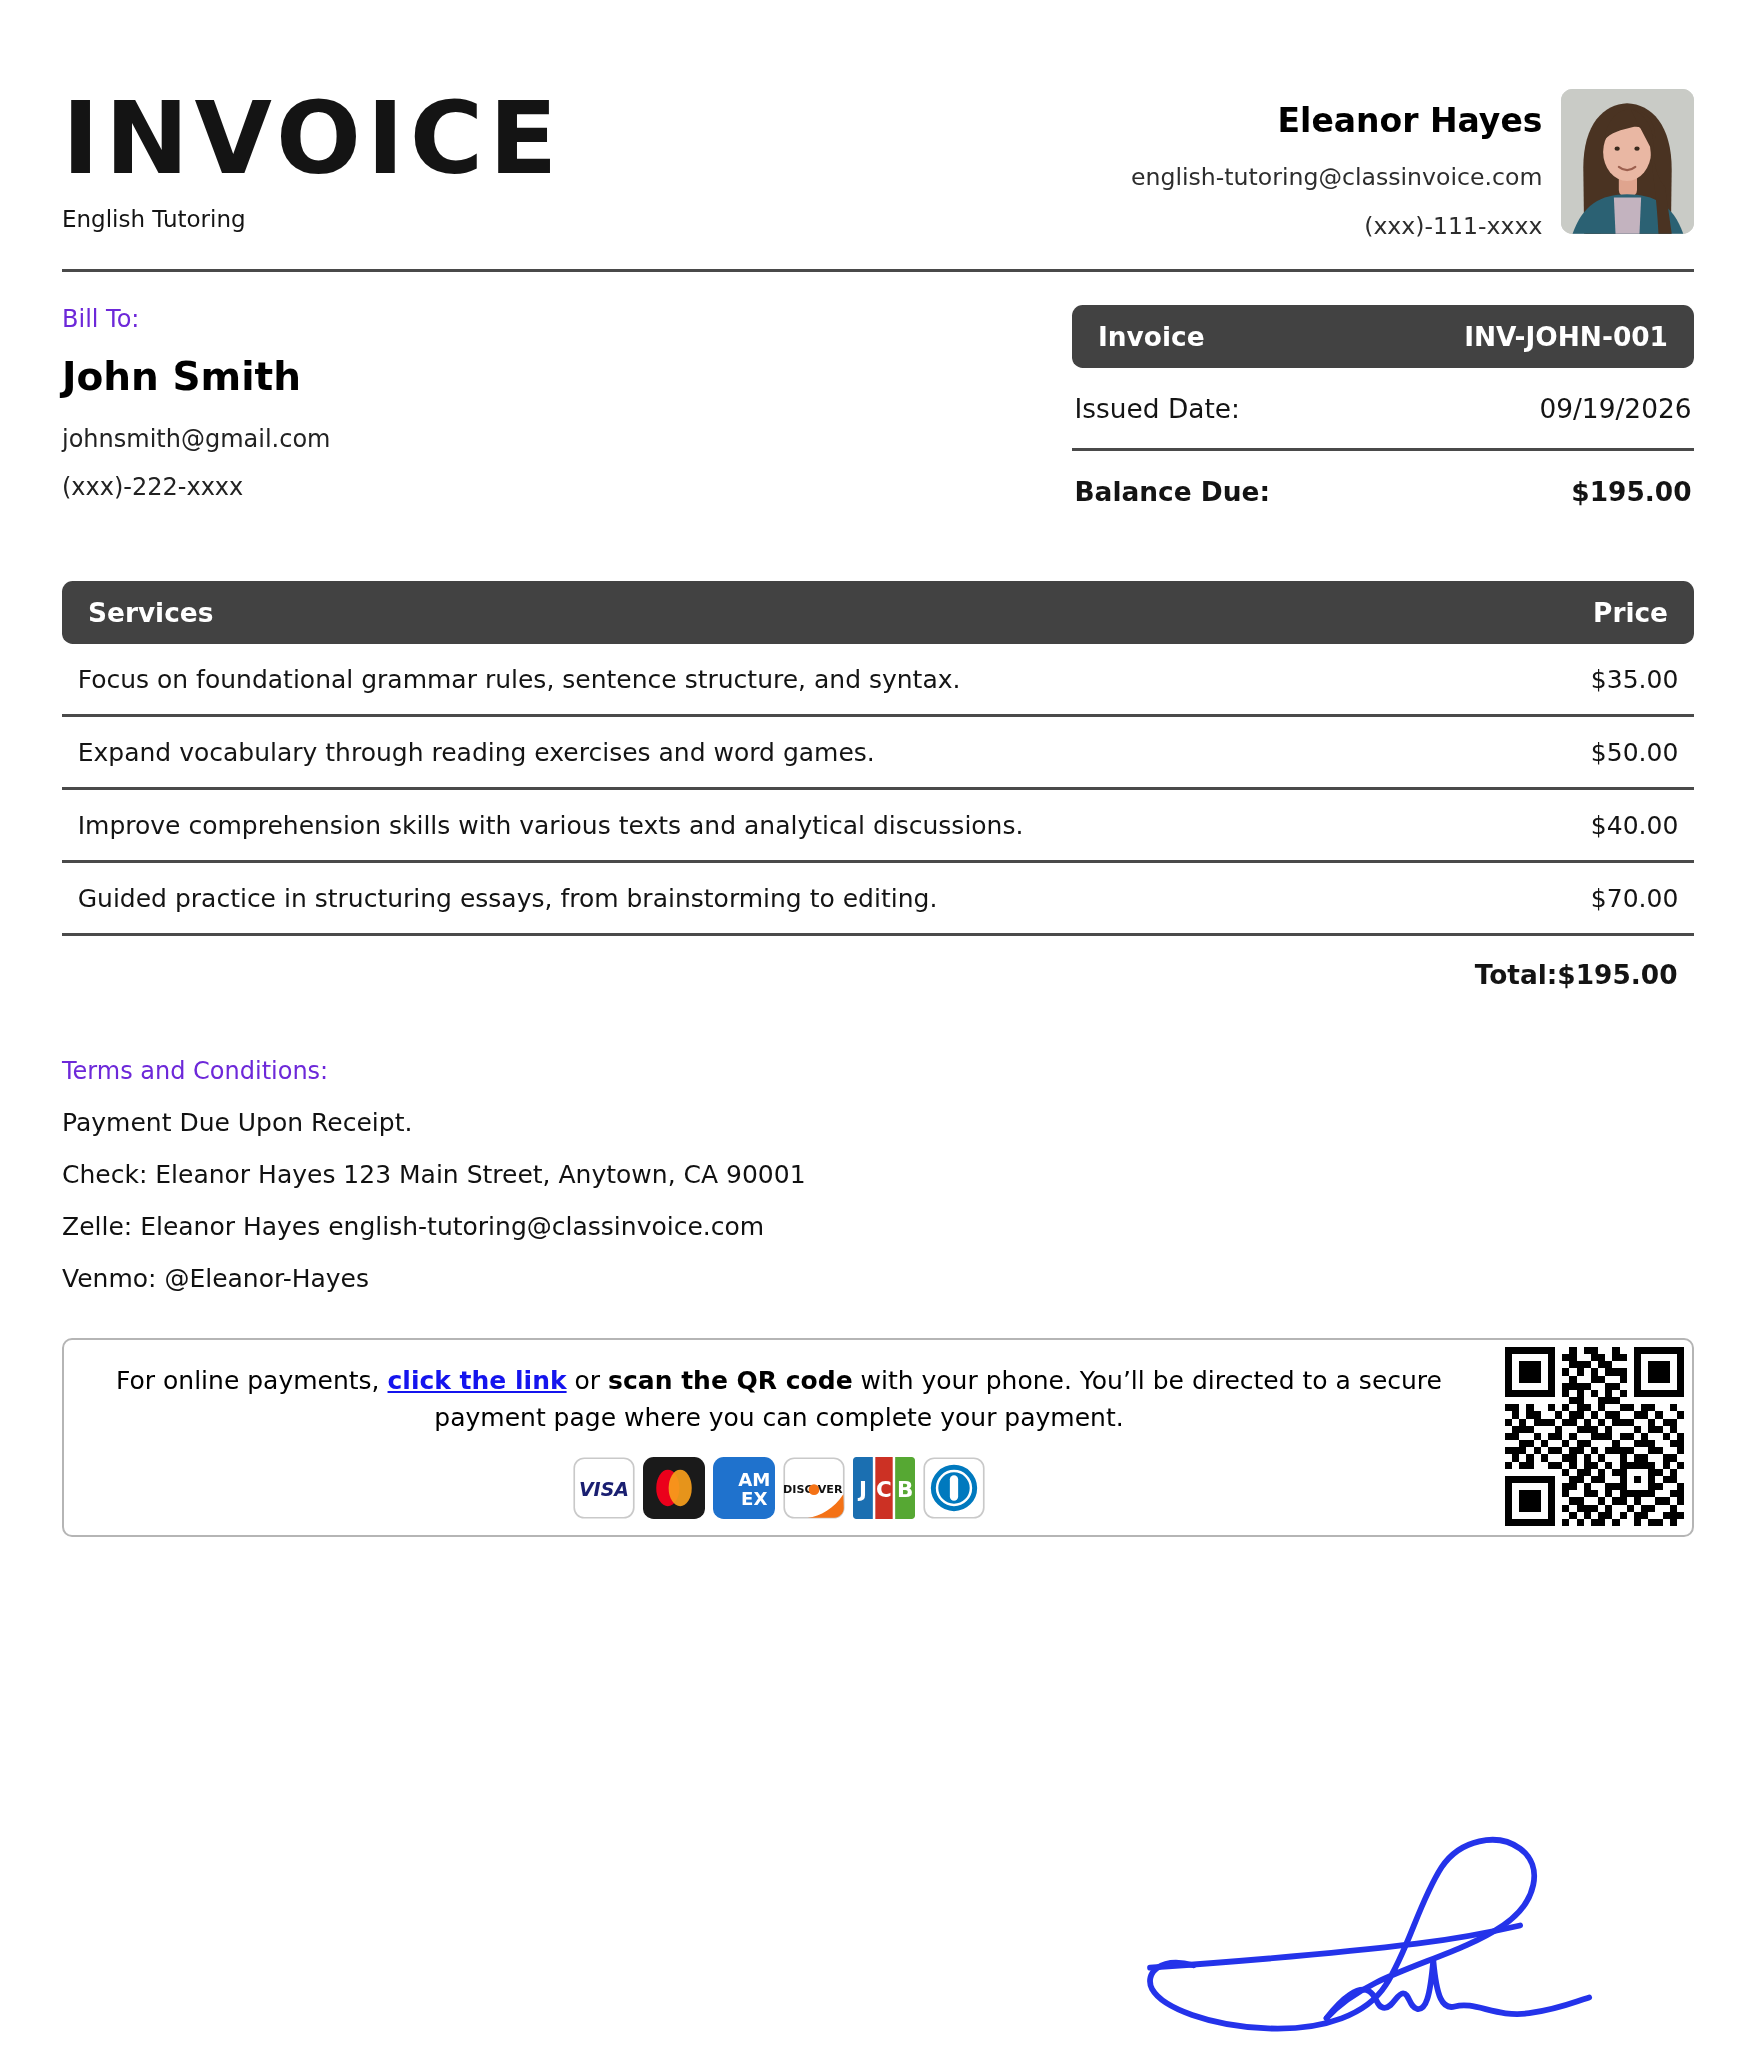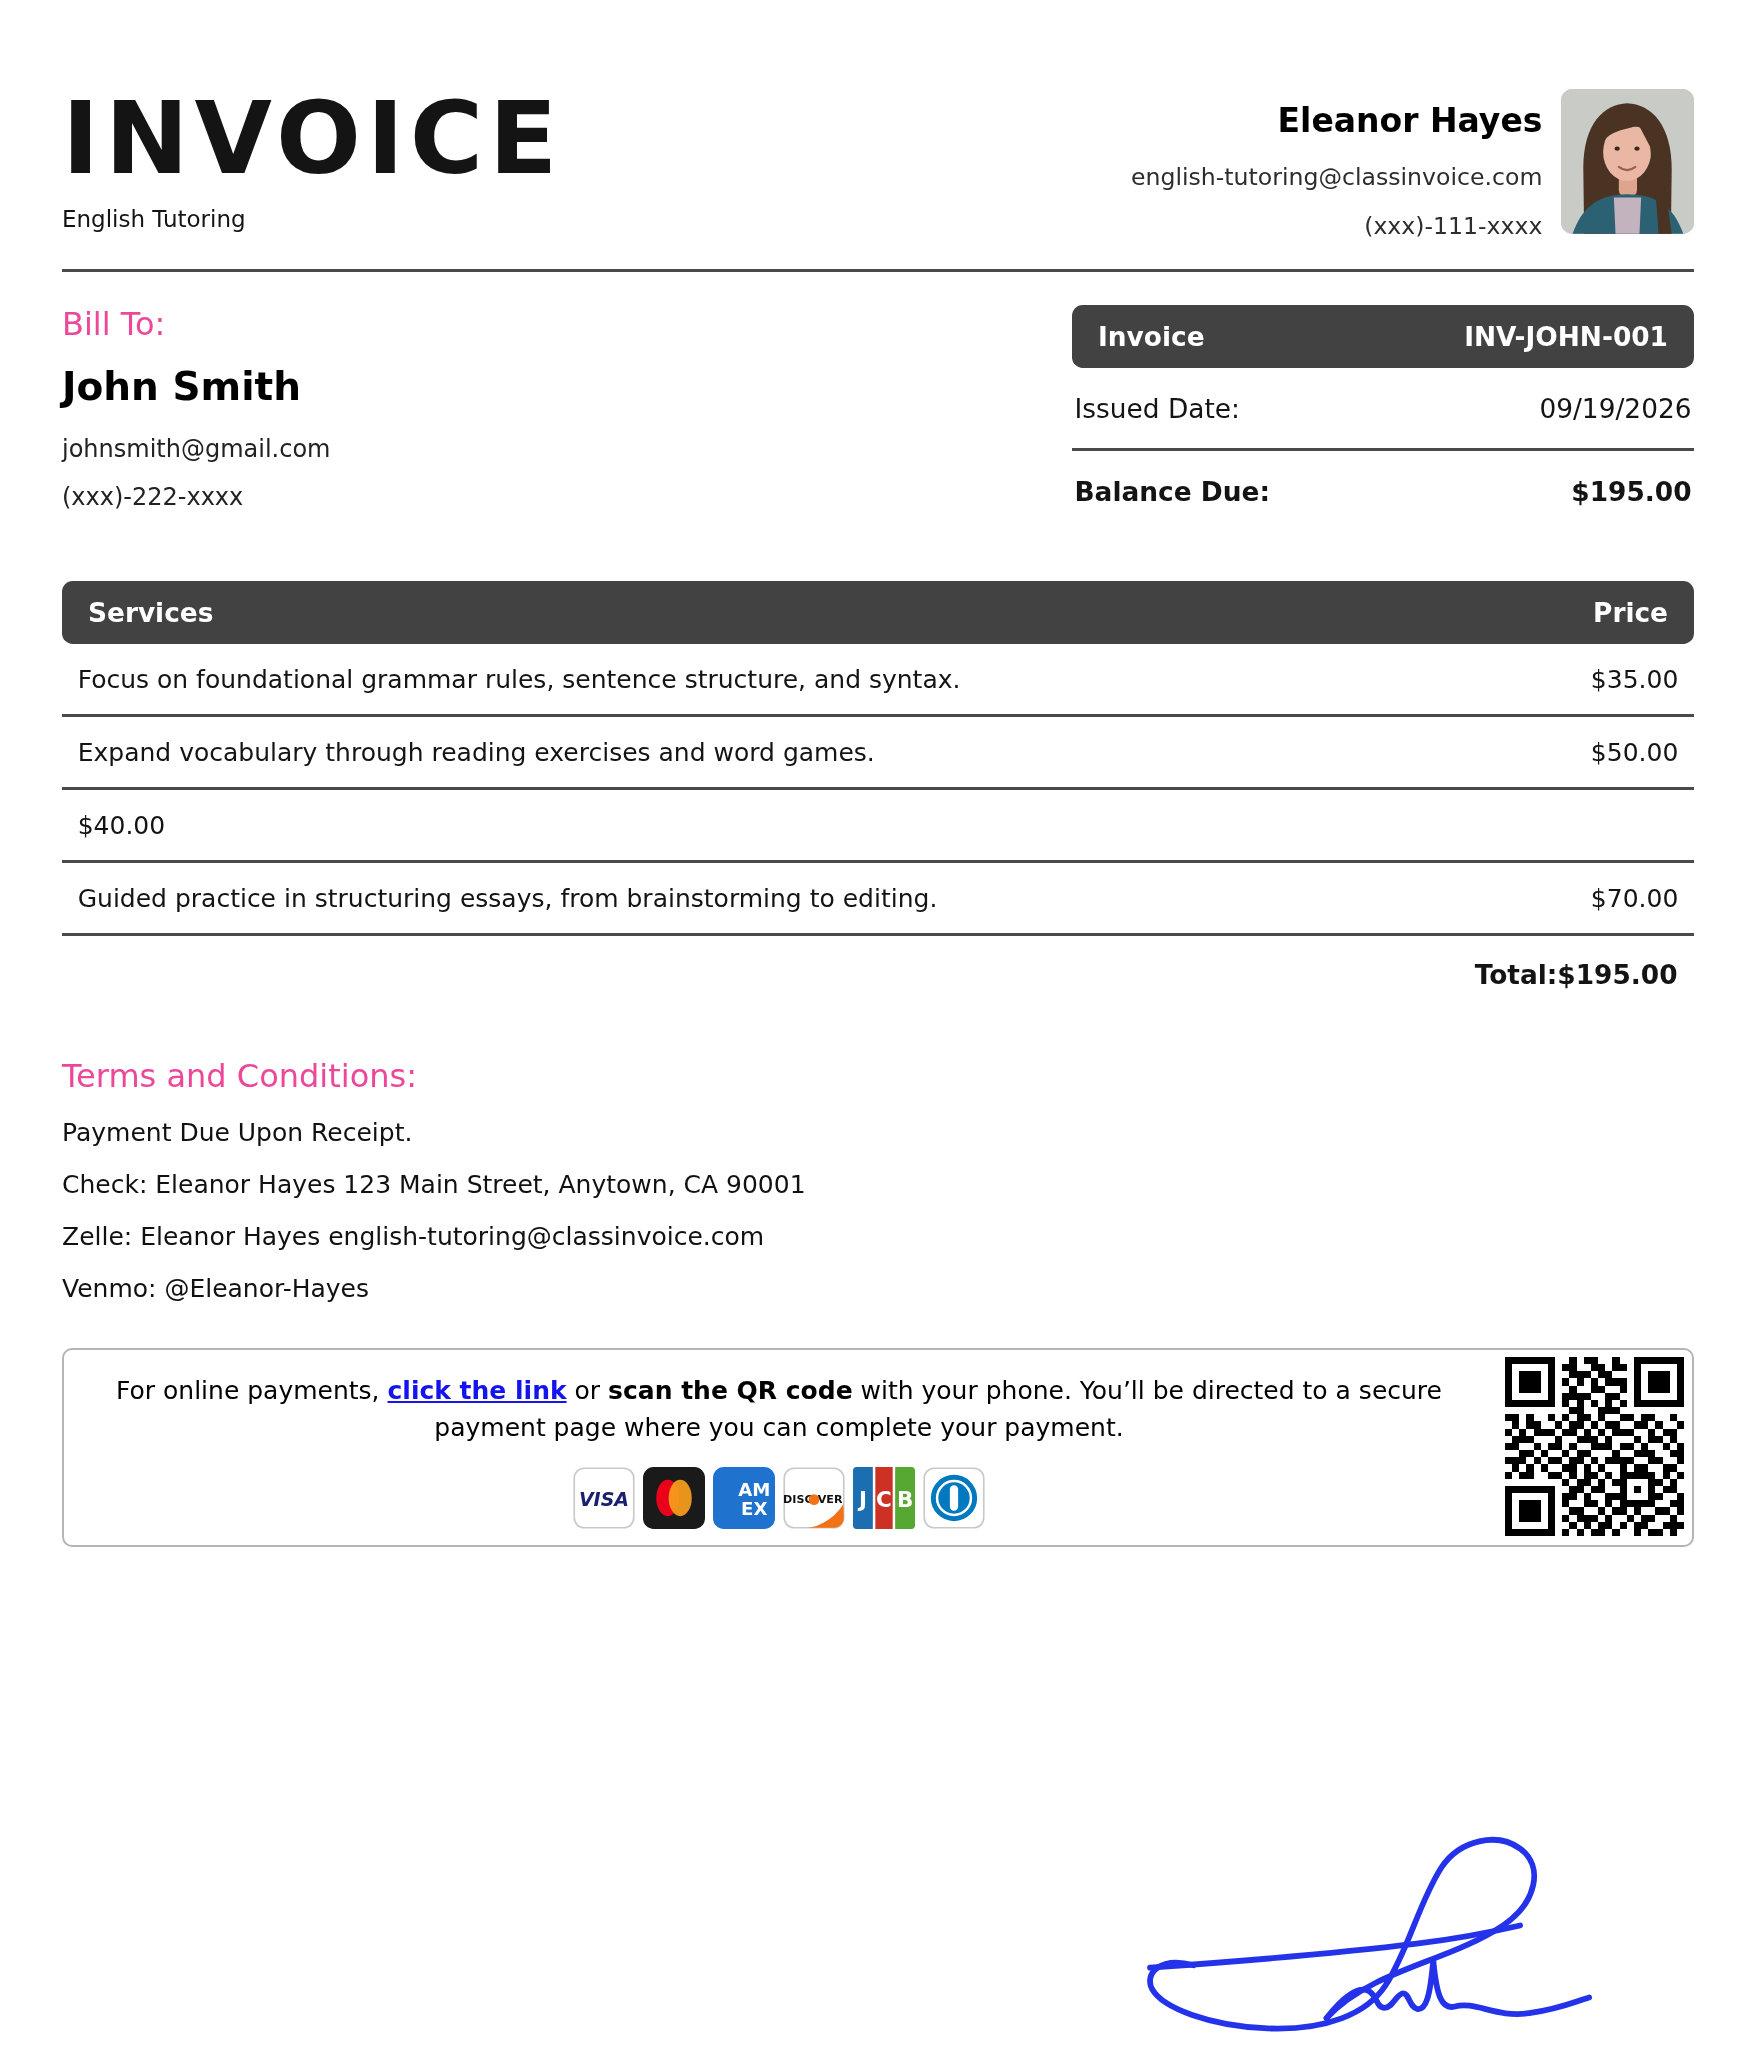--- a/index.html
+++ b/index.html
@@ -17,21 +17,21 @@
   .contact { display:flex; gap:18.6px; align-items:flex-start; }
   .contact-text { text-align:right; padding-top:12.4px; }
   .contact-name { font-size:33px; font-weight:700; color:#000; }
   .contact-email { font-size:23.6px; margin-top:23px; color:#2d2d2d; }
   .contact-phone { font-size:23.6px; margin-top:20.7px; color:#2d2d2d; }
   .photo { width:133px; height:145px; border-radius:11.6px; overflow:hidden; background:#c9cbc6; flex:0 0 auto; }
   .header-rule { margin-top:29px; border-bottom:3.3px solid #4a4a4a; }
 
   
   .parties { display:flex; justify-content:space-between; margin-top:33px; }
-  .muted-label { font-size:32px; color:#ec4899; }
+  .muted-label { font-size:24px; color:#6d28d9; }
   .bill-name { font-size:39px; font-weight:700; margin-top:20.7px; color:#000; }
   .bill-email { font-size:24px; margin-top:26px; color:#222; }
   .bill-phone { font-size:24px; margin-top:20px; color:#222; }
 
   .invoice-box { width:622px; flex:0 0 auto; }
   .dark-bar { height:63px; background:#424242; border-radius:10.7px; display:flex;
               justify-content:space-between; align-items:center; padding:0 26px;
               color:#ffffff; font-size:26.4px; font-weight:700; }
   .info-row { display:flex; justify-content:space-between; align-items:center; height:80px; font-size:26.4px; padding:0 2.5px; }
   .info-rule { border-bottom:3.3px solid #4a4a4a; }
@@ -130,20 +130,21 @@
     <div>
         <div class="service-row">
           <span class="service-desc">Focus on foundational grammar rules, sentence structure, and syntax.</span>
           <span class="service-price">$35.00</span>
         </div>
         <div class="service-row">
           <span class="service-desc">Expand vocabulary through reading exercises and word games.</span>
           <span class="service-price">$50.00</span>
         </div>
         <div class="service-row">
+          <span class="service-desc">Improve comprehension skills with various texts and analytical discussions.</span>
           <span class="service-price">$40.00</span>
         </div>
         <div class="service-row">
           <span class="service-desc">Guided practice in structuring essays, from brainstorming to editing.</span>
           <span class="service-price">$70.00</span>
         </div>
       </div>
     <div class="total-row">
       <span>Total:</span>
       <span>$195.00</span>

